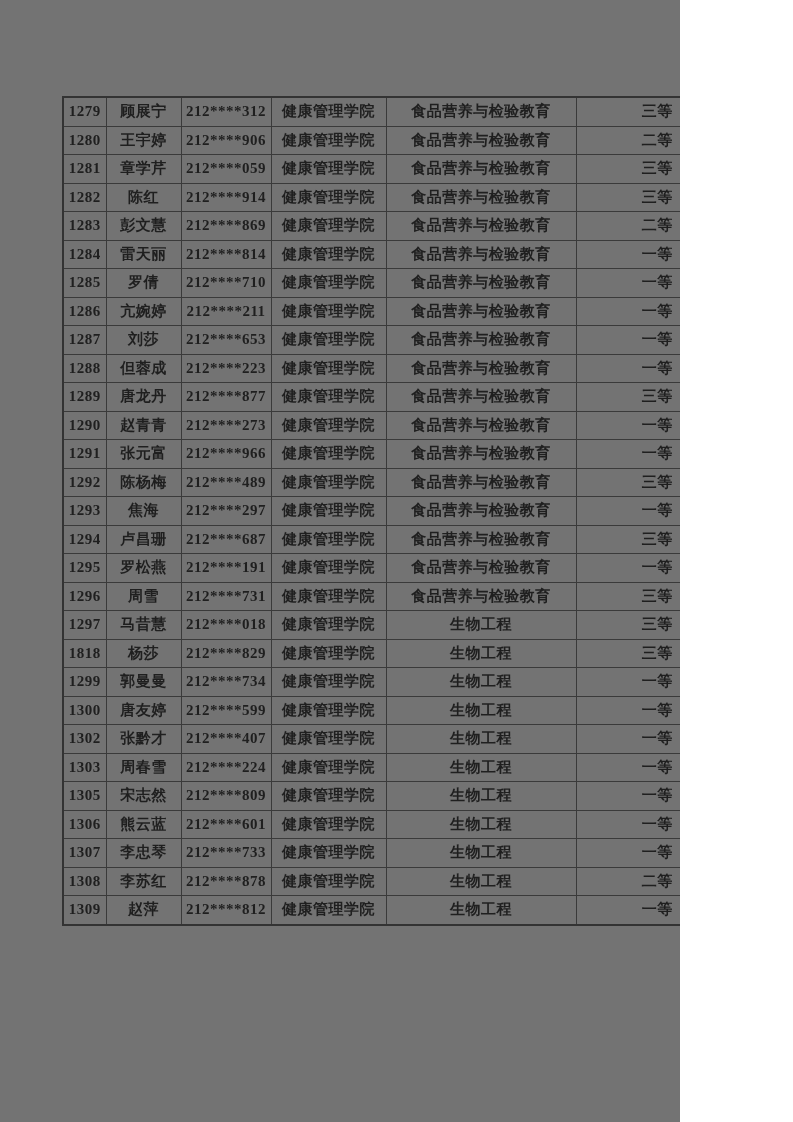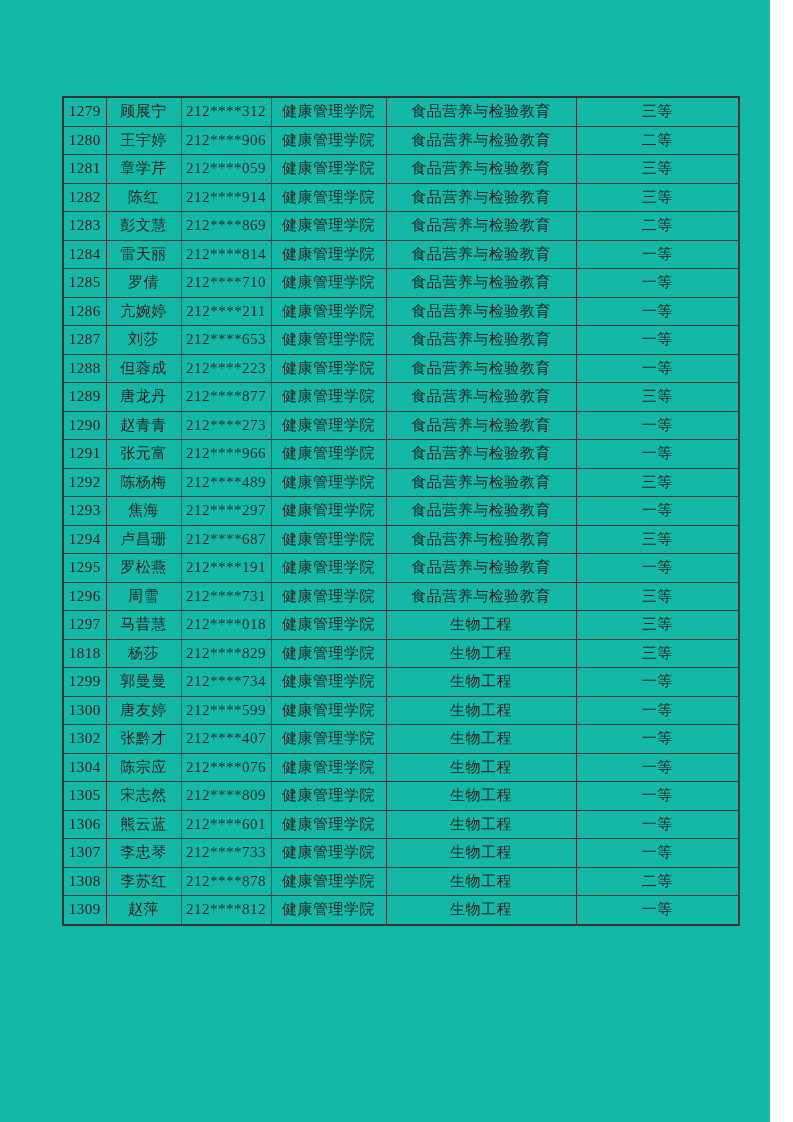--- a/index.html
+++ b/index.html
@@ -2,25 +2,26 @@
 <html><head>
 <meta charset="utf-8">
 <style>
   html, body {
     margin: 0;
     padding: 0;
     background: #ffffff;
   }
   .page {
     position: relative;
-    width: 770px;
+    width: 680px;
     height: 1122px;
-    background: #14b8a6;
+    background: #737373;
     overflow: hidden;
     font-family: "Liberation Serif", "DejaVu Serif", serif;
+    font-weight: bold;
   }
   table.award-table {
     position: absolute;
     left: 62px;
     top: 96px;
     width: 676px;
     border-collapse: collapse;
     table-layout: fixed;
     border: 2px solid #333333;
   }
@@ -235,23 +236,23 @@
         </tr>
         <tr>
           <td>1302</td>
           <td>张黔才</td>
           <td>212****407</td>
           <td>健康管理学院</td>
           <td>生物工程</td>
           <td>一等</td>
         </tr>
         <tr>
-          <td>1304</td>
-          <td>陈宗应</td>
-          <td>212****076</td>
+          <td>1303</td>
+          <td>周春雪</td>
+          <td>212****224</td>
           <td>健康管理学院</td>
           <td>生物工程</td>
           <td>一等</td>
         </tr>
         <tr>
           <td>1305</td>
           <td>宋志然</td>
           <td>212****809</td>
           <td>健康管理学院</td>
           <td>生物工程</td>

